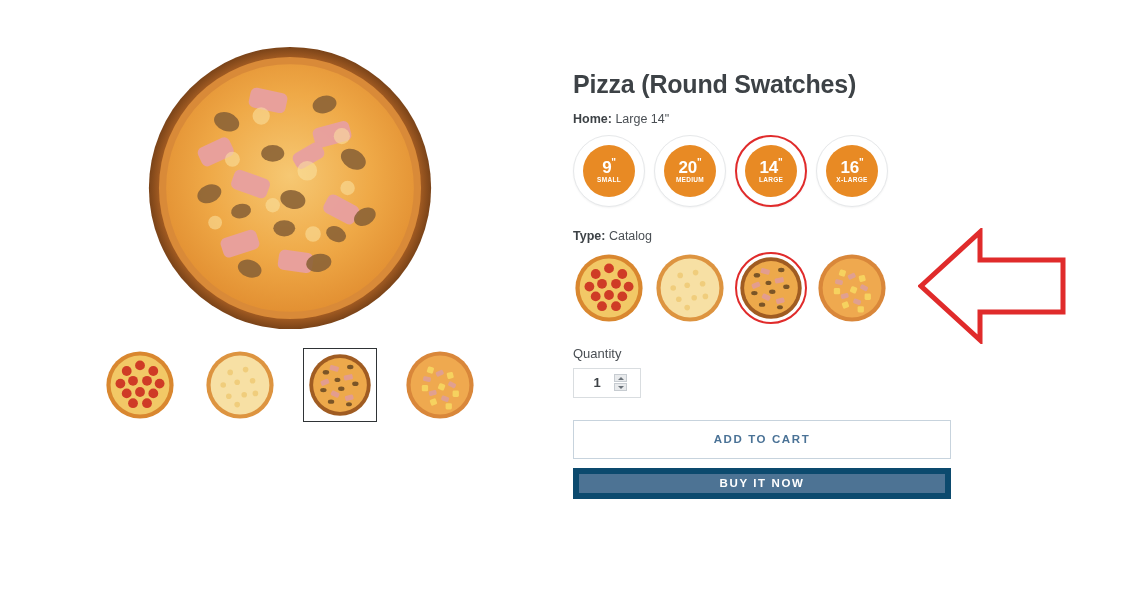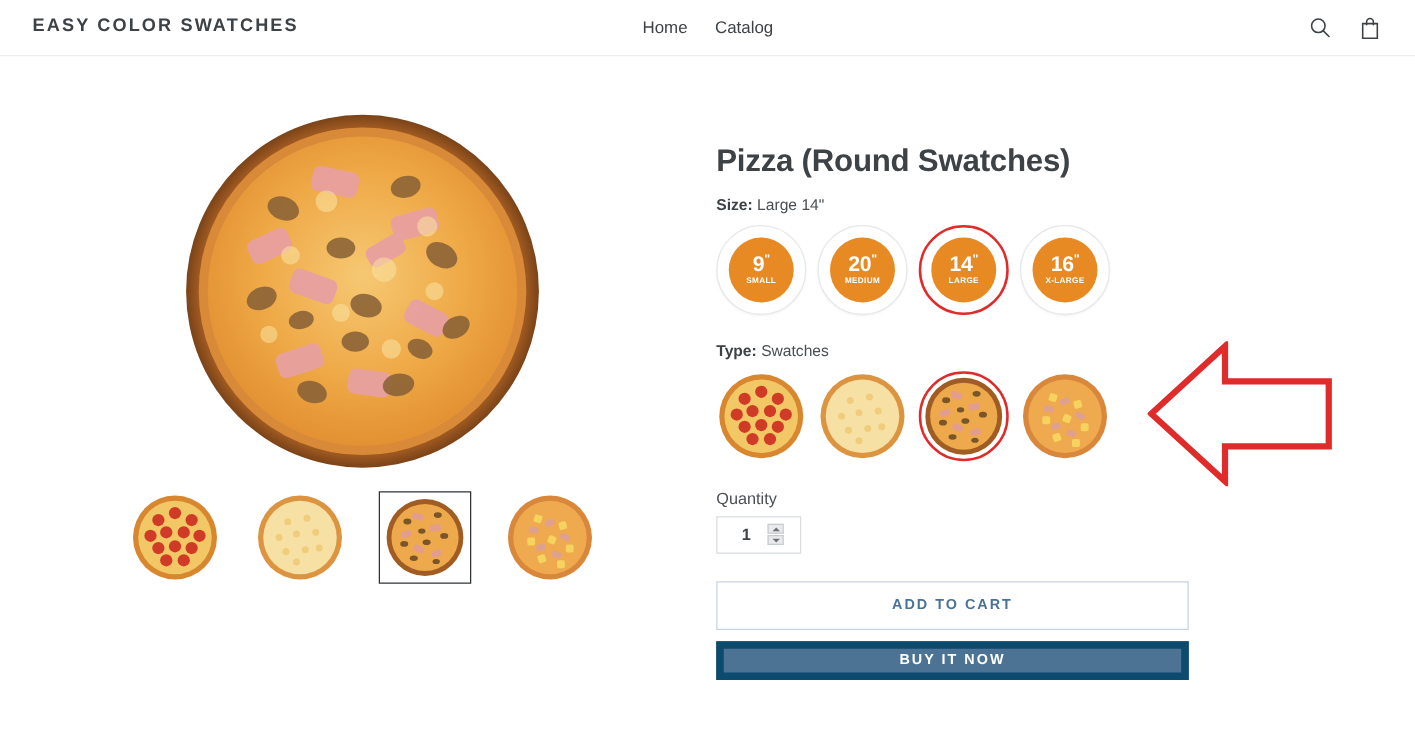--- a/index.html
+++ b/index.html
@@ -180,43 +180,20 @@
     position: absolute; left: 918px; top: 228px;
     width: 148px; height: 116px;
     pointer-events: none;
   }
 </style>
 </head>
 <body>
 
 <div class="page">
 
-  <div class="site-header">
-    <div class="logo">EASY COLOR SWATCHES</div>
-
-    <nav class="main-nav">
-      <a class="nav-link">Home</a>
-      <a class="nav-link">Catalog</a>
-    </nav>
-
-    <div class="header-icons">
-      <button class="icon-btn" aria-label="Search">
-        <svg width="18" height="18" viewBox="0 0 20 20" fill="none" stroke="#3d4246" stroke-width="1.4">
-          <circle cx="8.5" cy="8.5" r="6"></circle>
-            <line x1="13" y1="13" x2="18" y2="18" stroke-linecap="round"></line>
-        </svg>
-      </button>
-      <button class="icon-btn" aria-label="Cart">
-        <svg width="18" height="19" viewBox="0 0 20 21" fill="none" stroke="#3d4246" stroke-width="1.4">
-          <path d="M3.5 6.5 h13 v13 h-13 z"></path>
-          <path d="M7 7.5 V5 a3 3 0 0 1 6 0 V7.5" stroke-linecap="round"></path>
-        </svg>
-      </button>
-    </div>
-  </div>
 
   <div class="product">
 
     <div class="gallery">
       <div class="hero-wrap">
         <svg class="hero-pizza" viewBox="0 0 100 100">
           <defs>
             <radialGradient id="heroCheese" cx="50%" cy="45%" r="60%">
               <stop offset="0%" stop-color="#f6c873"></stop>
               <stop offset="55%" stop-color="#efa947"></stop>
@@ -356,21 +333,21 @@
         </div>
 
       </div>
     </div>
 
     <div class="details">
 
       <h1 class="product-title">Pizza (Round Swatches)</h1>
 
       <div class="option-label">
-        <b>Size:</b>
+        <b>Home:</b>
         <span>Large 14"</span>
       </div>
       <div class="swatch-row">
 
         <div class="size-swatch">
           <div class="size-inner">
             <div class="size-inch"><span>9</span><sup>"</sup></div>
             <div class="size-name">SMALL</div>
           </div>
         </div>
@@ -393,21 +370,21 @@
           <div class="size-inner">
             <div class="size-inch"><span>16</span><sup>"</sup></div>
             <div class="size-name">X-LARGE</div>
           </div>
         </div>
 
       </div>
 
       <div class="option-label">
         <b>Type:</b>
-        <span>Swatches</span>
+        <span>Catalog</span>
       </div>
       <div class="swatch-row">
 
         <div class="type-swatch">
           <svg viewBox="0 0 100 100">
             <circle cx="50" cy="50" r="48" fill="#d9872f"></circle>
             <circle cx="50" cy="50" r="42" fill="#f2c866"></circle>
             <g fill="#cf3b26">
               <circle cx="50" cy="22" r="7"></circle>
                 <circle cx="31" cy="30" r="7"></circle>

